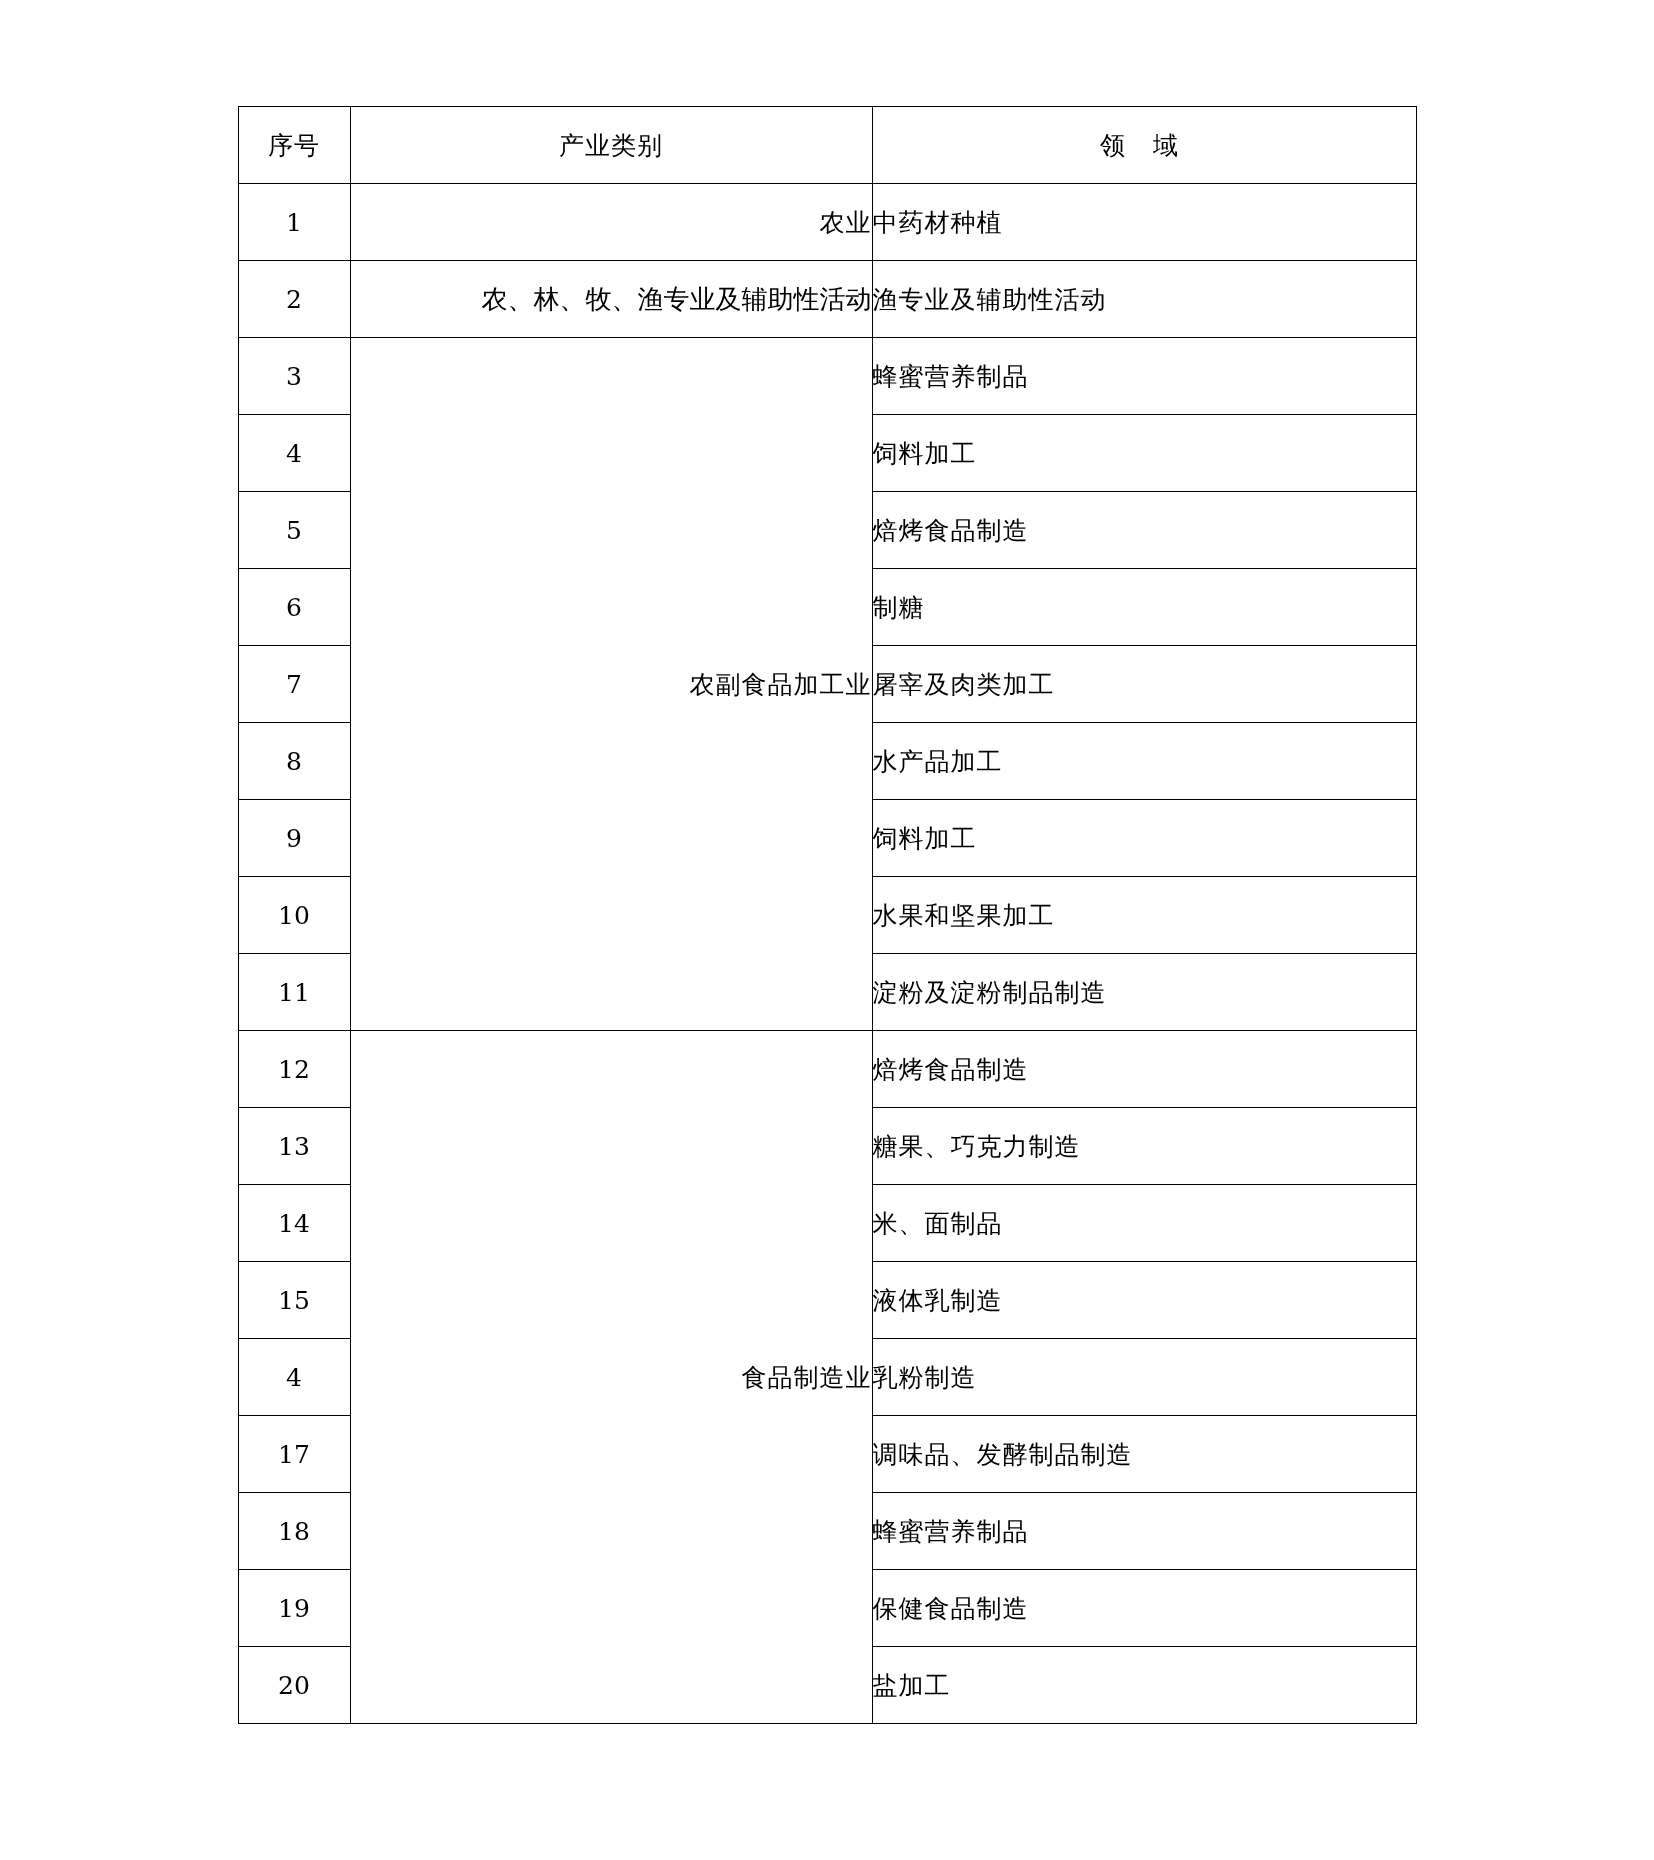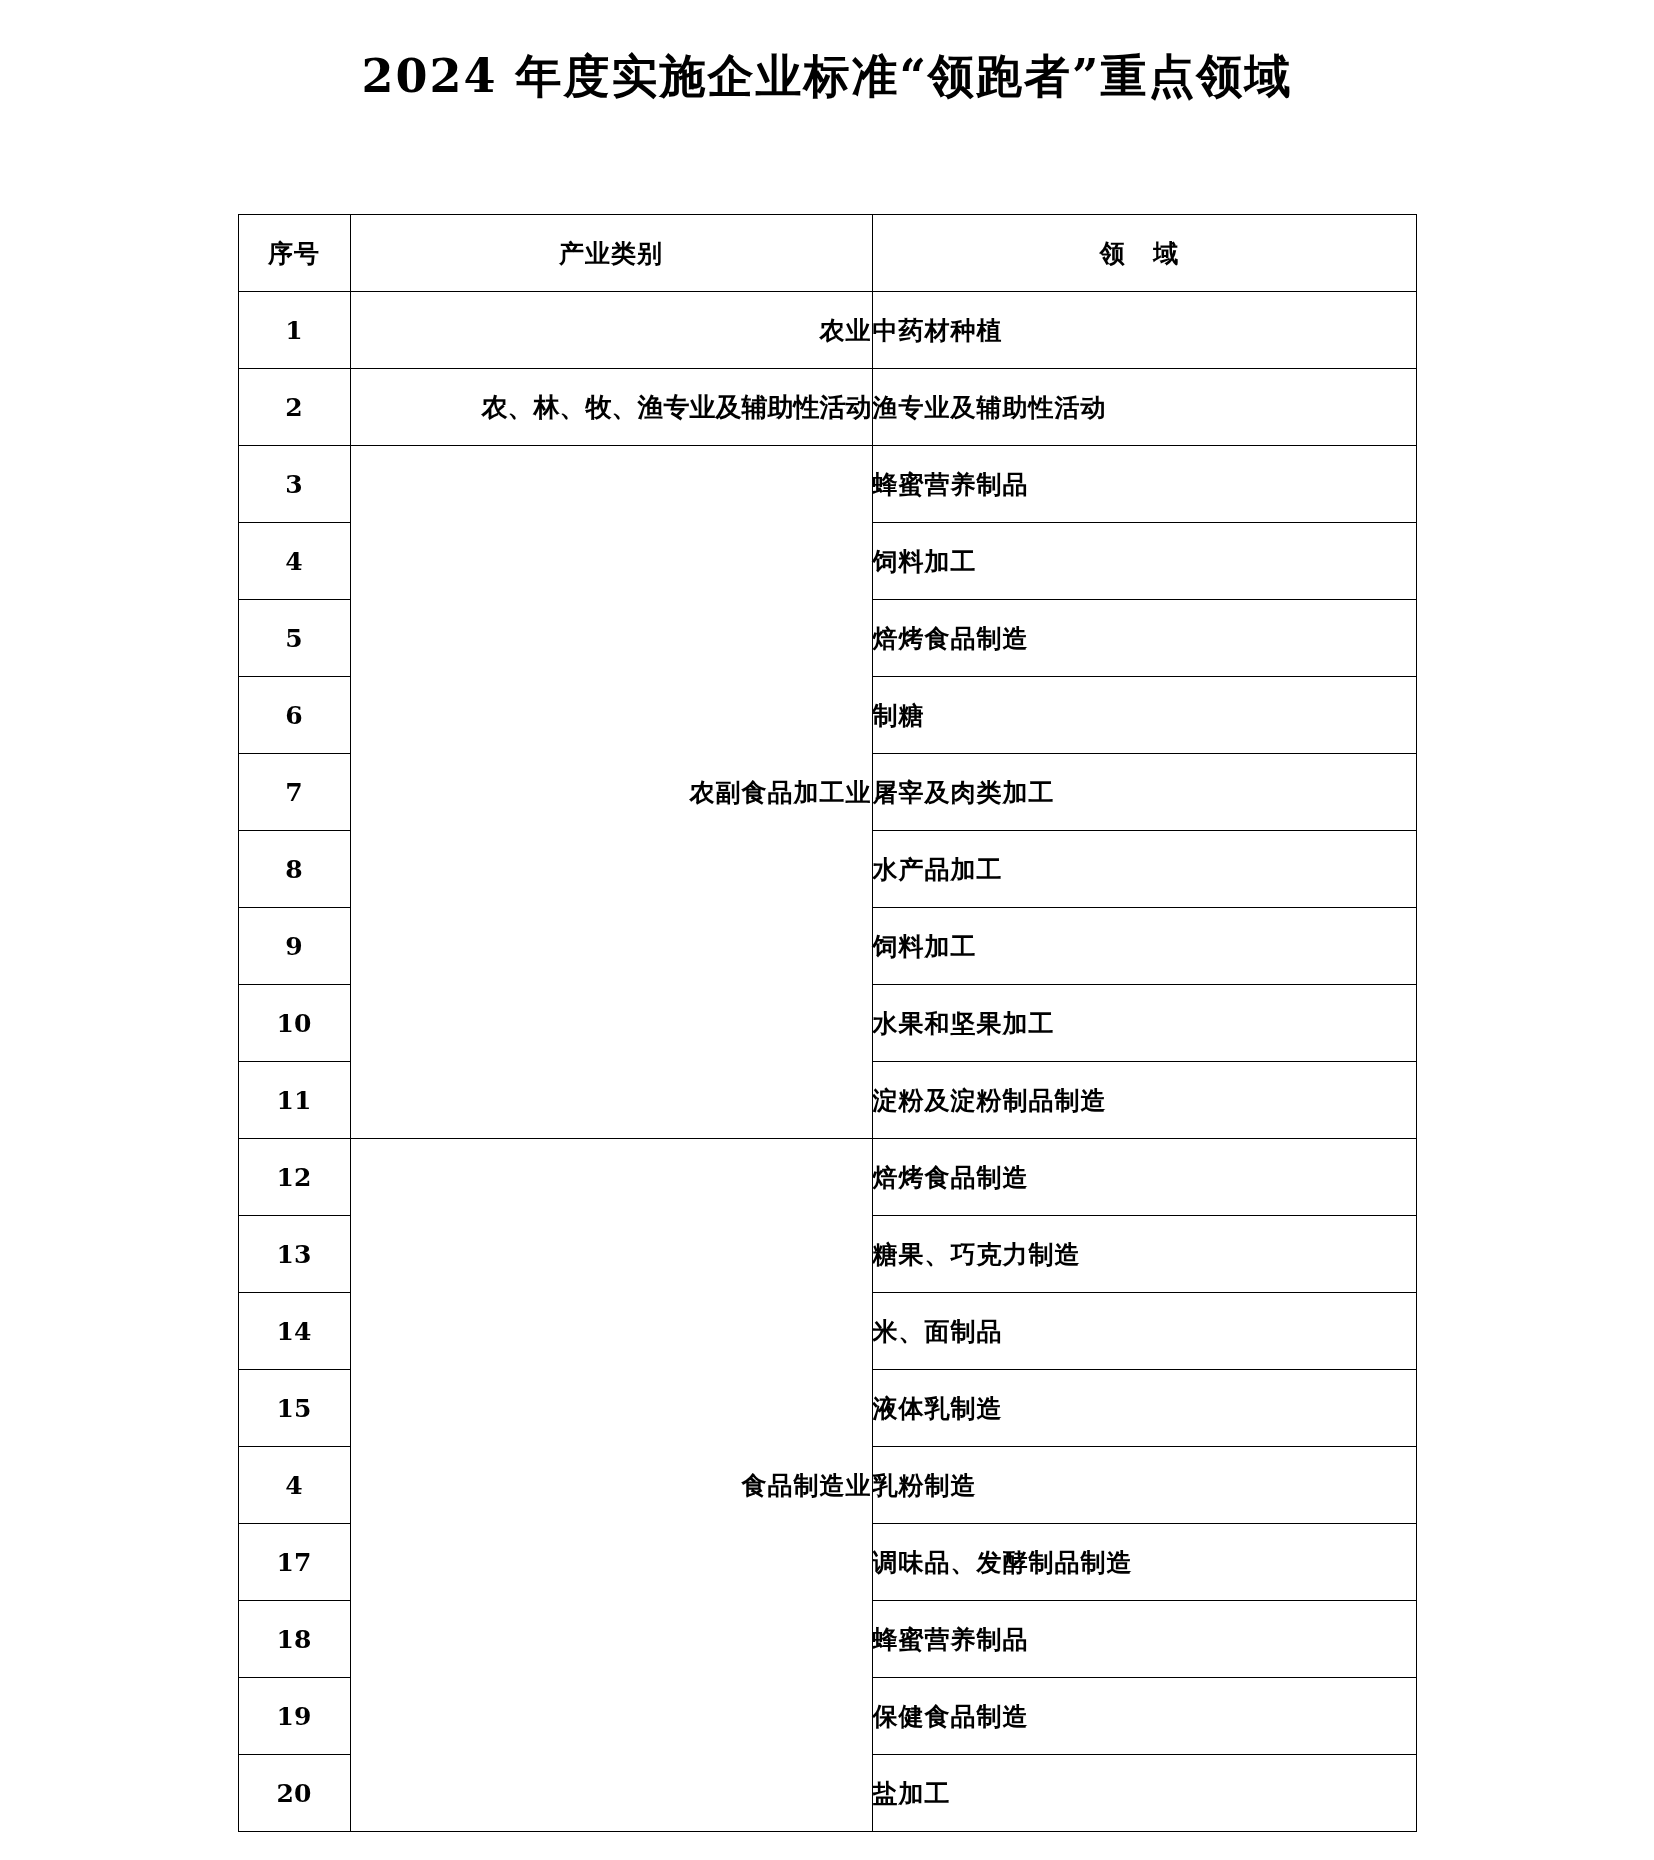--- a/index.html
+++ b/index.html
@@ -35,21 +35,21 @@
     display: flex;
     justify-content: center;
   }
   table.main-table {
     border-collapse: collapse;
     table-layout: fixed;
     width: 1178px;
   }
   table.main-table td, table.main-table th {
     border: 1.5px solid #000000;
-    font-weight: bold;
+    font-weight: normal;
     font-size: 25px;
     font-family: "DejaVu Serif", "Liberation Serif", serif;
     padding: 0;
     vertical-align: middle;
   }
   col.c-seq { width: 112px; }
   col.c-cat { width: 522px; }
   col.c-field { width: 544px; }
 
   .hdr-cell {
@@ -81,21 +81,20 @@
   .cat-cell.small {
     font-size: 26px;
     letter-spacing: 0px;
   }
 </style>
 </head>
 <body>
 
 <div class="page">
 
-  <h1 class="doc-title">2024 年度实施企业标准“领跑者”重点领域</h1>
 
   <div class="table-wrap">
     <table class="main-table">
       <colgroup>
         <col class="c-seq">
         <col class="c-cat">
         <col class="c-field">
       </colgroup>
       <tbody id="table-body">
         <tr>

